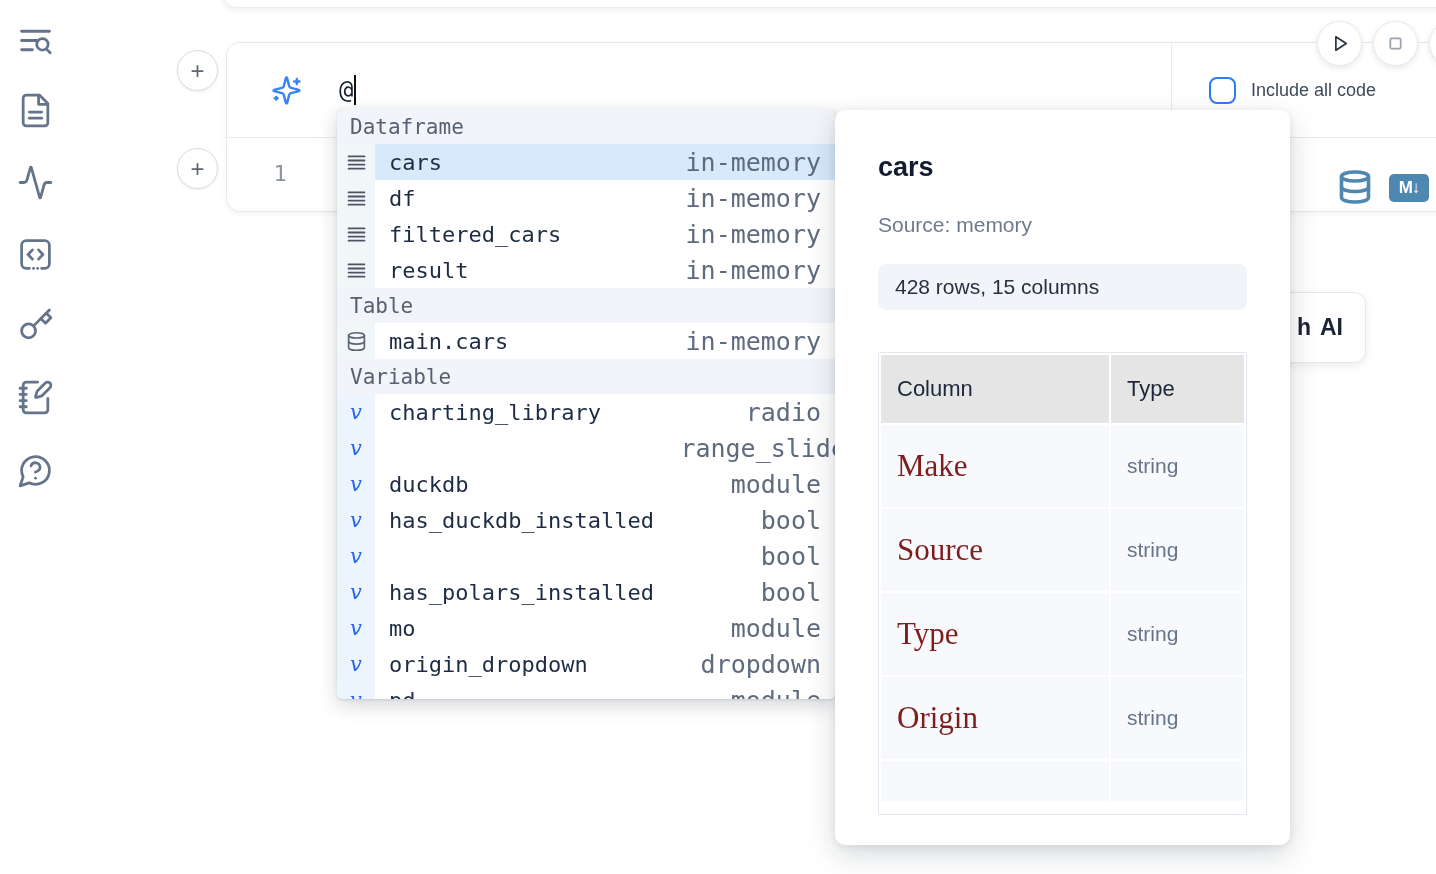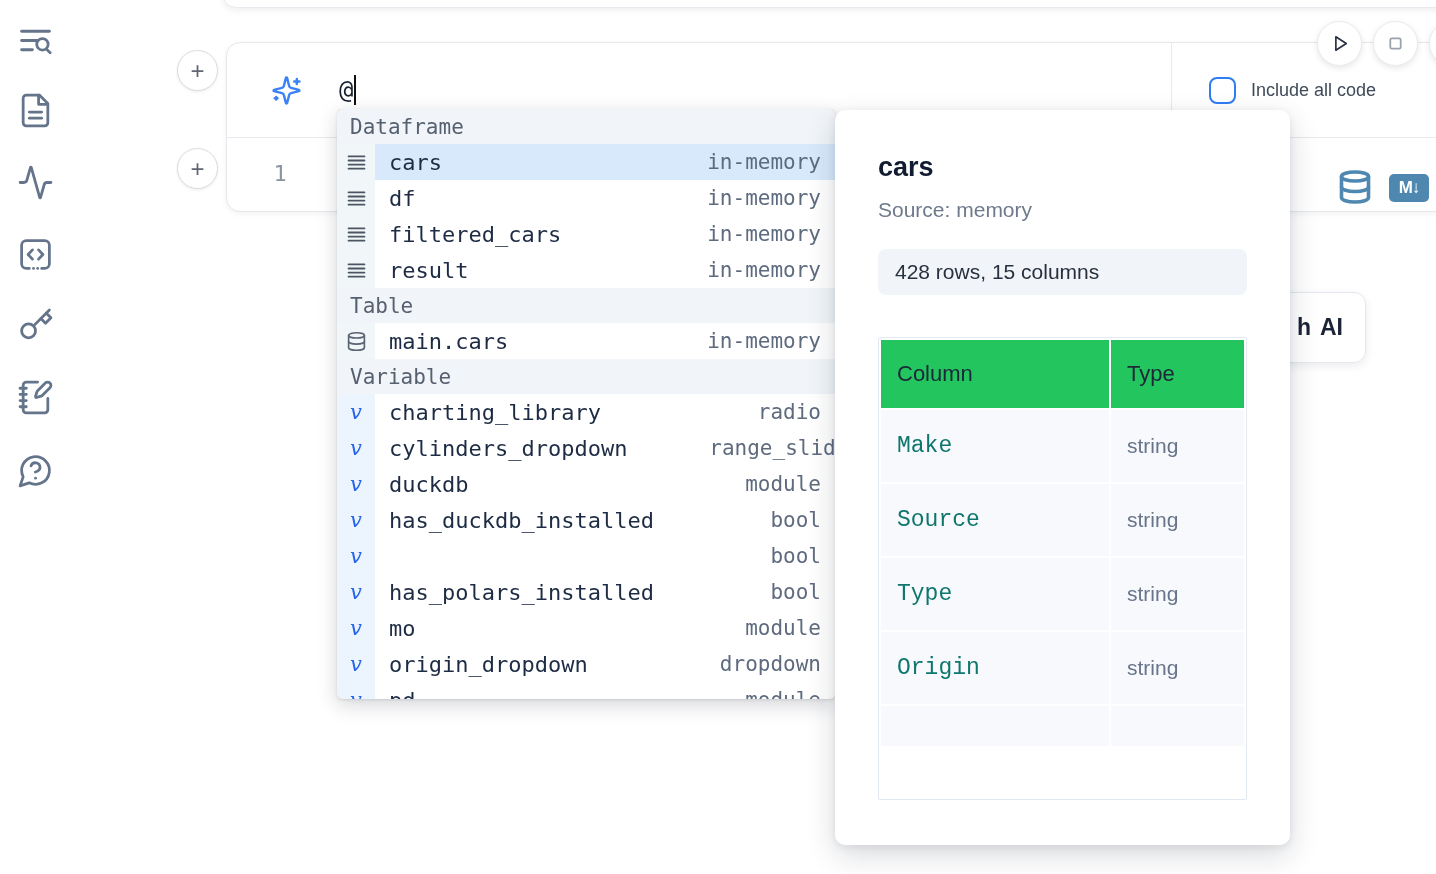--- a/index.html
+++ b/index.html
@@ -71,38 +71,38 @@
   .ac-hd { height:35px; background:#f1f5f9; color:#556070; font-size:21px;
     display:flex; align-items:center; padding-left:13px; }
   .ac-row { height:36px; display:flex; align-items:stretch; cursor:pointer; }
   .gut { flex:0 0 38px; display:flex; align-items:center; justify-content:center; background:#f1f6f9; }
   .gut svg { width:21px; height:21px; color:#4b5563; }
   .gut.var { background:#ecf4fd; }
   .gut.var i { color:#2563eb; font-family:"DejaVu Serif", serif; font-style:italic; font-size:21px; }
   .ac-body { flex:1; display:flex; align-items:center; padding:0 14px; background:#fff; min-width:0; }
   .sel .ac-body { background:#d7e9fb; }
   .ac-name { color:#1d2c44; font-size:22px; white-space:pre; }
-  .ac-type { margin-left:auto; color:#5e6b7f; font-size:21px; white-space:pre; }
+  .ac-type { margin-left:auto; color:#5e6b7f; font-size:25px; white-space:pre; }
   .clip .ac-type { margin-right:-40px; }
 
   
   .popup { position:absolute; left:835px; top:110px; width:455px; height:735px; background:#fff;
     border-radius:10px; z-index:7; padding:42px 43px;
     box-shadow:0 10px 30px rgba(15,23,42,.16), 0 2px 8px rgba(15,23,42,.08); }
   .p-title { font-size:27px; font-weight:bold; color:#121c30; }
-  .p-src { margin-top:15px; font-size:21px; color:#6e7a8c; }
+  .p-src { margin-top:30px; font-size:21px; color:#6e7a8c; }
   .p-badge { margin-top:27px; background:#f1f5f9; border-radius:8px; padding:11px 17px;
     font-size:21px; color:#27303f; }
   .p-tablewrap { margin-top:42px; height:463px; overflow:hidden;
     border:1px solid #e2e8f0; border-radius:2px; }
   .p-table { width:100%; border-collapse:separate; border-spacing:2px; background:#fff; }
-  .p-table th { background:#22c55e; text-align:left; font-weight:normal; font-size:22px;
+  .p-table th { background:#e5e5e5; text-align:left; font-weight:normal; font-size:22px;
     color:#1d2738; padding:21px 16px; }
   .p-table td { background:#f7f9fc; padding:23px 16px; }
-  .p-table td.cname { font-family:Liberation Mono, monospace; font-size:23px; color:#0f766e; width:228px; }
+  .p-table td.cname { font-family:Liberation Serif, serif; font-size:31px; color:#7f1d1d; width:228px; }
   .p-table td.ctype { font-size:21px; color:#67748a; }
   .p-table tr.partial td { padding:20px 16px; }
 </style>
 </head>
 <body>
 
 <div class="sidebar">
   <div class="sb-icon" style="top:22px">
     <svg viewBox="0 0 24 24" fill="none" stroke="currentColor" stroke-width="1.8" stroke-linecap="round" stroke-linejoin="round">
         <path d="M21 6H3"></path>
@@ -299,21 +299,20 @@
     <span class="ac-body">
         <span class="ac-name">charting_library</span>
         <span class="ac-type">radio</span>
       </span>
   </div>
   <div class="ac-row clip">
     <span class="gut var">
         <i>v</i>
       </span>
     <span class="ac-body">
-        <span class="ac-name">cylinders_dropdown</span>
         <span class="ac-type">range_slider</span>
       </span>
   </div>
   <div class="ac-row">
     <span class="gut var">
         <i>v</i>
       </span>
     <span class="ac-body">
         <span class="ac-name">duckdb</span>
         <span class="ac-type">module</span>

